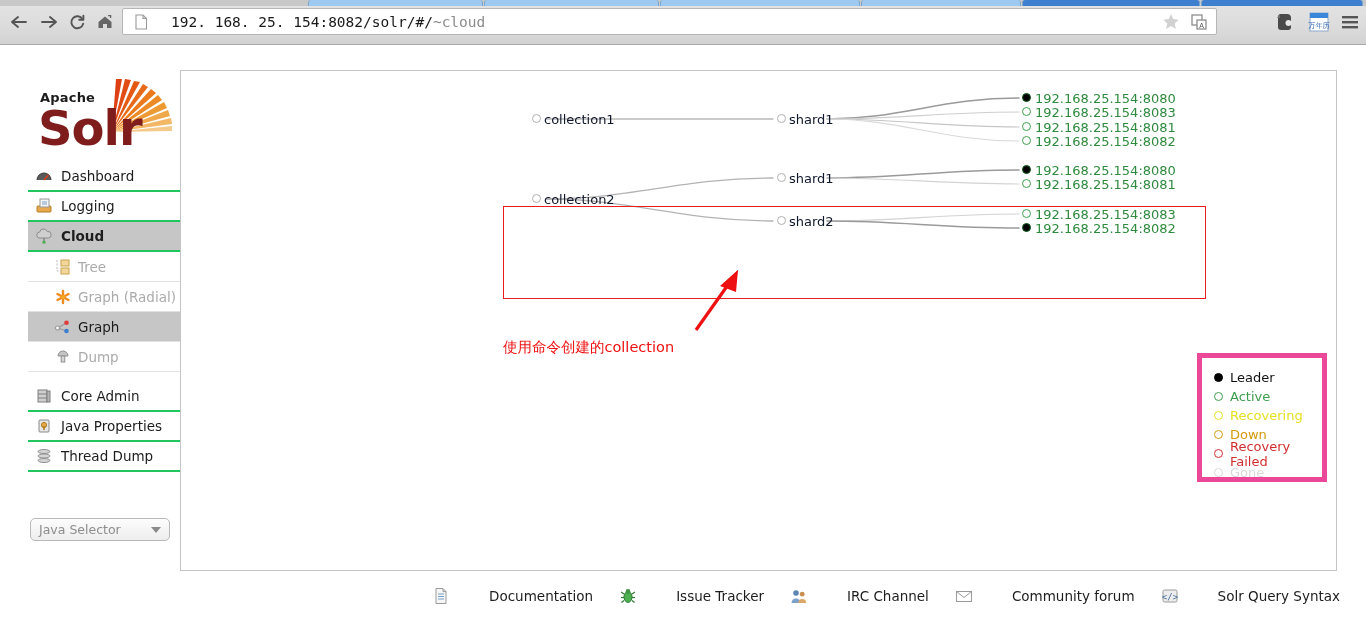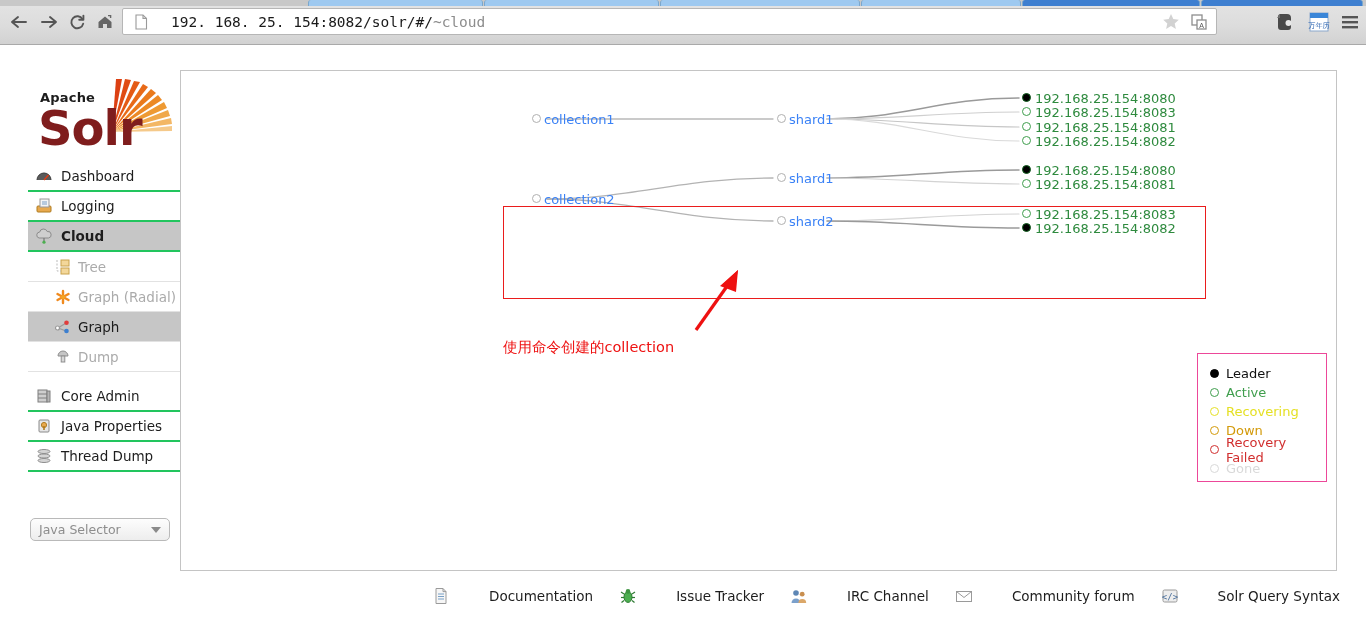--- a/index.html
+++ b/index.html
@@ -173,39 +173,39 @@
     border: 1px solid #c4c4c4;
     background: #ffffff;
   }
 
   #graph-svg { position: absolute; top: 0; left: 0; }
 
   .gnode-label {
     position: absolute;
     font-size: 13px;
     white-space: nowrap;
-    color: #3b82f6;
+    color: #0f172a;
   }
   .gnode-label.node-ip { color: #2e8a3e; }
 
   .gmarker {
     position: absolute;
     width: 9px; height: 9px;
     border-radius: 50%;
     border: 1.6px solid #b0b0b0;
     background: #ffffff;
   }
   .gmarker.active { border-color: #3f9e4d; }
   .gmarker.leader { background: #000000; border-color: #0f5e1c; }
 
   
   #legend-box {
     position: absolute; left: 1016px; top: 282px;
     width: 130px; height: 129px;
-    border: 1px solid #ec4899;
+    border: 5px solid #ec4899;
     background: #ffffff;
     padding: 10px 0 0 12px;
   }
   .legend-row {
     height: 19px;
     display: flex; align-items: center;
     font-size: 13px;
   }
   .legend-dot {
     width: 9px; height: 9px;

